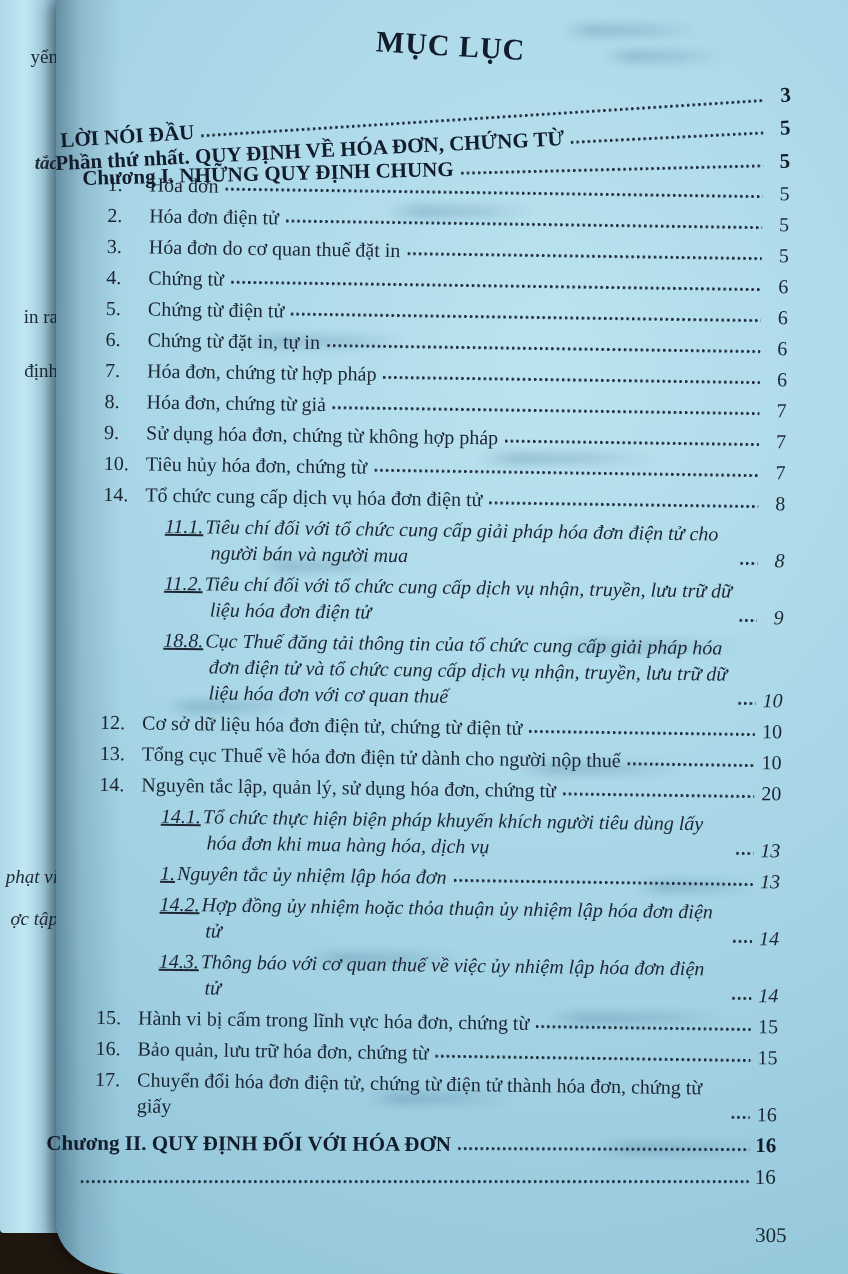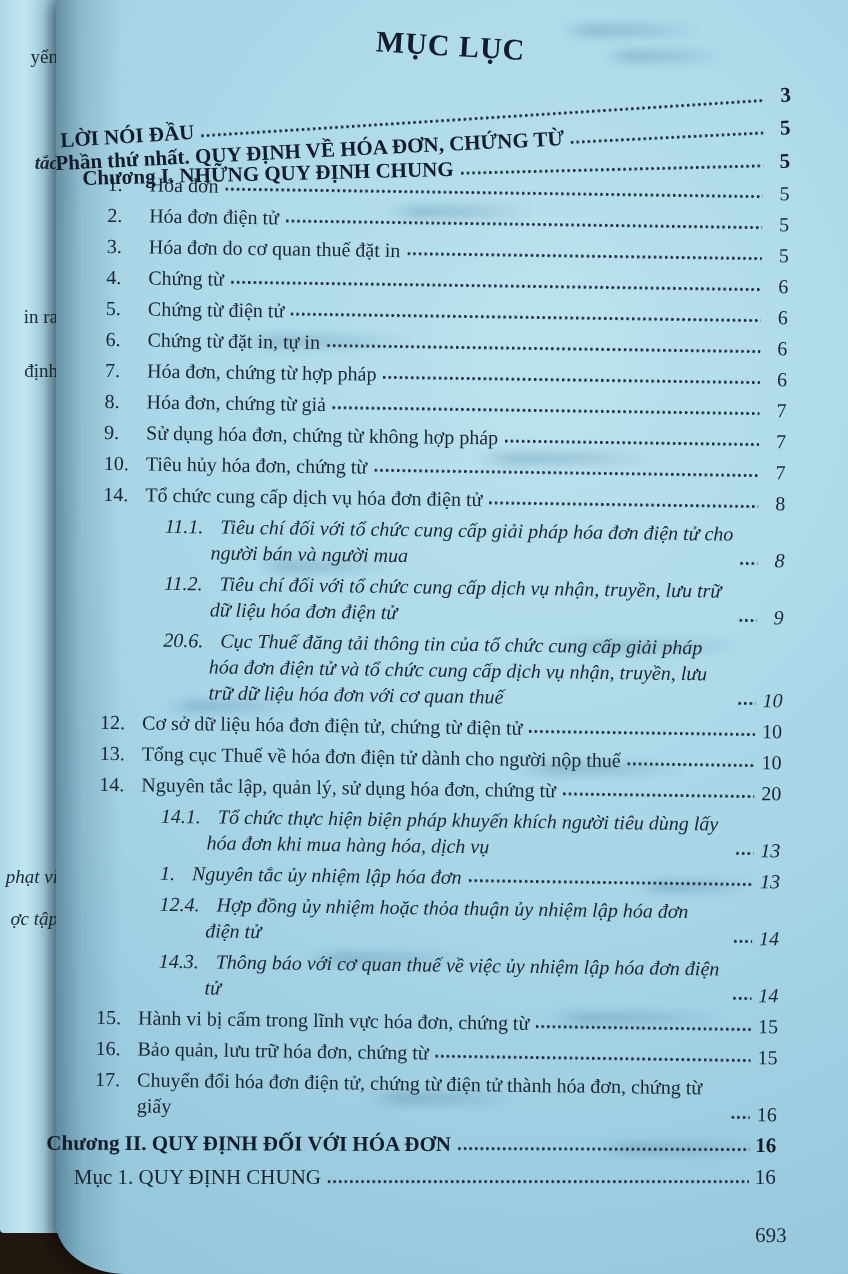--- a/index.html
+++ b/index.html
@@ -66,21 +66,21 @@
     background-position:left bottom 5px;
   }
   .pg{flex:none;margin-left:3px;min-width:24px;text-align:right;}
 
   .row-h1{font-weight:bold;font-size:21px;color:var(--heading-text,#131c2b);}
   .row-h2{font-size:21px;}
   .row-item .lbl{padding-left:42px;text-indent:-42px;}
   .row-item .num{display:inline-block;width:42px;text-indent:0;}
   .row-sub{font-style:italic;padding-left:62px;}
   .row-sub .lbl{padding-left:46px;text-indent:-46px;}
-  .row-sub .num{margin-right:17px;text-indent:0;}
+  .row-sub .num{margin-right:2px;text-indent:0;text-decoration:underline;}
   .row-sub .pg{font-style:italic;}
 
   
   [data-name="toc-row-loi-noi-dau"]{margin-left:-50px;transform:rotate(-4.4deg);transform-origin:96% 50%;}
   [data-name="toc-row-phan-thu-nhat"]{margin-left:-54px;transform:rotate(-3.6deg);transform-origin:97% 50%;}
   [data-name="toc-row-chuong-1"]{margin-left:-26px;transform:rotate(-2.2deg);transform-origin:97% 50%;}
   [data-name="toc-row-chuong-2"]{margin-left:-48px;transform:rotate(-.6deg);transform-origin:97% 50%;}
   [data-name="toc-row-muc-1"]{margin-left:-20px;transform:rotate(-.8deg);transform-origin:97% 50%;}
 
   .page-num{
@@ -194,21 +194,21 @@
           <span class="lbl" data-name="toc-entry-label"><span class="num" data-name="toc-entry-number">11.1.</span>Tiêu chí đối với tổ chức cung cấp giải pháp hóa đơn điện tử cho người bán và người mua</span>
           <span class="leader" data-name="dotted-leader"></span>
           <span class="pg" data-name="toc-entry-page">8</span>
         </div>
         <div class="row row-sub" data-name="toc-row-item-11-2">
           <span class="lbl" data-name="toc-entry-label"><span class="num" data-name="toc-entry-number">11.2.</span>Tiêu chí đối với tổ chức cung cấp dịch vụ nhận, truyền, lưu trữ dữ liệu hóa đơn điện tử</span>
           <span class="leader" data-name="dotted-leader"></span>
           <span class="pg" data-name="toc-entry-page">9</span>
         </div>
         <div class="row row-sub" data-name="toc-row-item-11-3">
-          <span class="lbl" data-name="toc-entry-label"><span class="num" data-name="toc-entry-number">20.6.</span>Cục Thuế đăng tải thông tin của tổ chức cung cấp giải pháp hóa đơn điện tử và tổ chức cung cấp dịch vụ nhận, truyền, lưu trữ dữ liệu hóa đơn với cơ quan thuế</span>
+          <span class="lbl" data-name="toc-entry-label"><span class="num" data-name="toc-entry-number">18.8.</span>Cục Thuế đăng tải thông tin của tổ chức cung cấp giải pháp hóa đơn điện tử và tổ chức cung cấp dịch vụ nhận, truyền, lưu trữ dữ liệu hóa đơn với cơ quan thuế</span>
           <span class="leader" data-name="dotted-leader"></span>
           <span class="pg" data-name="toc-entry-page">10</span>
         </div>
         <div class="row row-item" data-name="toc-row-item-12">
           <span class="lbl" data-name="toc-entry-label"><span class="num" data-name="toc-entry-number">12.</span>Cơ sở dữ liệu hóa đơn điện tử, chứng từ điện tử</span>
           <span class="leader" data-name="dotted-leader"></span>
           <span class="pg" data-name="toc-entry-page">10</span>
         </div>
         <div class="row row-item" data-name="toc-row-item-13">
           <span class="lbl" data-name="toc-entry-label"><span class="num" data-name="toc-entry-number">13.</span>Tổng cục Thuế về hóa đơn điện tử dành cho người nộp thuế</span>
@@ -224,21 +224,21 @@
           <span class="lbl" data-name="toc-entry-label"><span class="num" data-name="toc-entry-number">14.1.</span>Tổ chức thực hiện biện pháp khuyến khích người tiêu dùng lấy hóa đơn khi mua hàng hóa, dịch vụ</span>
           <span class="leader" data-name="dotted-leader"></span>
           <span class="pg" data-name="toc-entry-page">13</span>
         </div>
         <div class="row row-sub" data-name="toc-row-item-uy-nhiem">
           <span class="lbl" data-name="toc-entry-label"><span class="num" data-name="toc-entry-number">1.</span>Nguyên tắc ủy nhiệm lập hóa đơn</span>
           <span class="leader" data-name="dotted-leader"></span>
           <span class="pg" data-name="toc-entry-page">13</span>
         </div>
         <div class="row row-sub" data-name="toc-row-item-14-2">
-          <span class="lbl" data-name="toc-entry-label"><span class="num" data-name="toc-entry-number">12.4.</span>Hợp đồng ủy nhiệm hoặc thỏa thuận ủy nhiệm lập hóa đơn điện tử</span>
+          <span class="lbl" data-name="toc-entry-label"><span class="num" data-name="toc-entry-number">14.2.</span>Hợp đồng ủy nhiệm hoặc thỏa thuận ủy nhiệm lập hóa đơn điện tử</span>
           <span class="leader" data-name="dotted-leader"></span>
           <span class="pg" data-name="toc-entry-page">14</span>
         </div>
         <div class="row row-sub" data-name="toc-row-item-14-3">
           <span class="lbl" data-name="toc-entry-label"><span class="num" data-name="toc-entry-number">14.3.</span>Thông báo với cơ quan thuế về việc ủy nhiệm lập hóa đơn điện tử</span>
           <span class="leader" data-name="dotted-leader"></span>
           <span class="pg" data-name="toc-entry-page">14</span>
         </div>
         <div class="row row-item" data-name="toc-row-item-15">
           <span class="lbl" data-name="toc-entry-label"><span class="num" data-name="toc-entry-number">15.</span>Hành vi bị cấm trong lĩnh vực hóa đơn, chứng từ</span>
@@ -254,21 +254,20 @@
           <span class="lbl" data-name="toc-entry-label"><span class="num" data-name="toc-entry-number">17.</span>Chuyển đổi hóa đơn điện tử, chứng từ điện tử thành hóa đơn, chứng từ giấy</span>
           <span class="leader" data-name="dotted-leader"></span>
           <span class="pg" data-name="toc-entry-page">16</span>
         </div>
         <div class="row row-h1" data-name="toc-row-chuong-2">
           <span class="lbl" data-name="toc-entry-label">Chương II. QUY ĐỊNH ĐỐI VỚI HÓA ĐƠN</span>
           <span class="leader" data-name="dotted-leader"></span>
           <span class="pg" data-name="toc-entry-page">16</span>
         </div>
         <div class="row row-h2" data-name="toc-row-muc-1">
-          <span class="lbl" data-name="toc-entry-label">Mục 1. QUY ĐỊNH CHUNG</span>
           <span class="leader" data-name="dotted-leader"></span>
           <span class="pg" data-name="toc-entry-page">16</span>
         </div>
       </div>
   </div>
 
-  <div class="page-num" data-name="page-number">693</div>
+  <div class="page-num" data-name="page-number">305</div>
 </div>
 
 </body></html>

